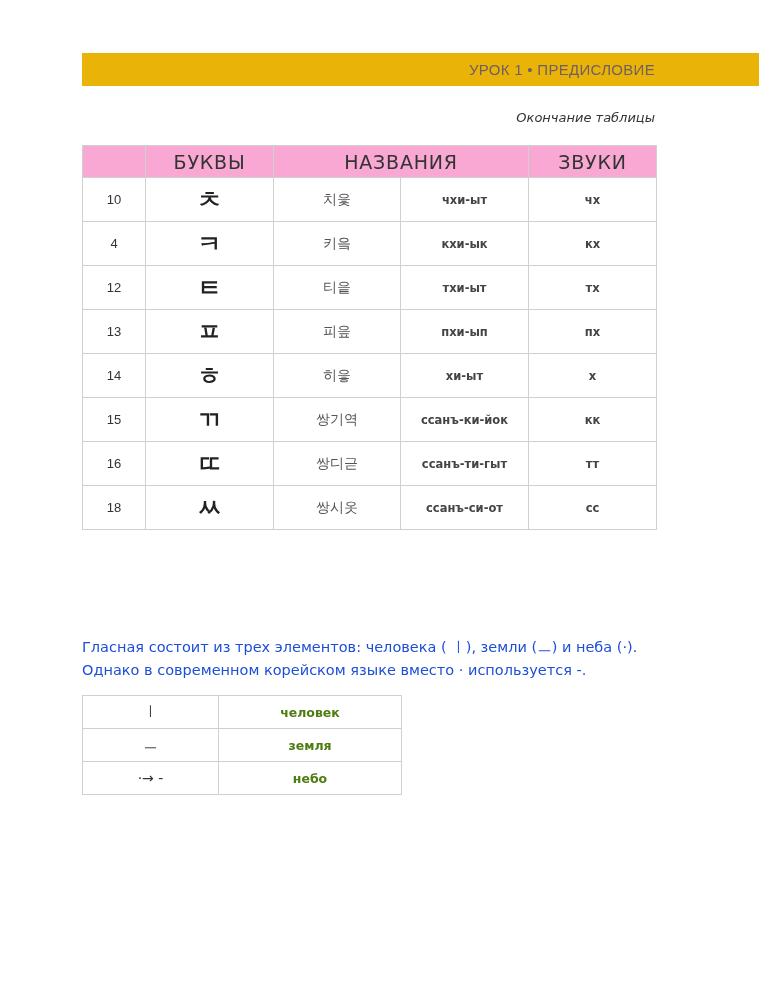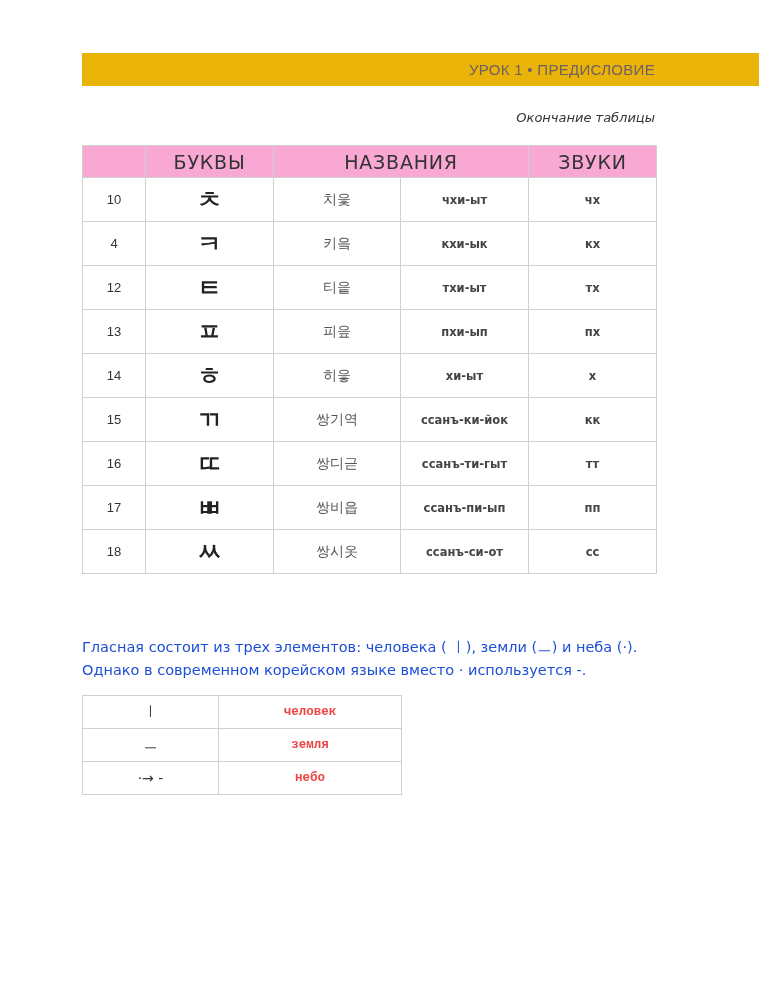--- a/index.html
+++ b/index.html
@@ -21,21 +21,21 @@
     .letter { font-size: 24px; color: #222; font-weight: bold; }
     .kname { font-size: 14px; color: #555; }
     .rname { font-size: 11.5px; font-weight: bold; color: #444; }
     .sound { font-size: 11.5px; font-weight: bold; color: #444; }
     .para { position: absolute; left: 82px; top: 636px; width: 600px; font-size: 14.5px;
             line-height: 23px; color: #1d4ed8; }
     table.small { position: absolute; left: 82px; top: 695px; border-collapse: collapse;
                   table-layout: fixed; width: 319px; }
     table.small td { border: 1.5px solid #d0d0d0; height: 32px; text-align: center; padding: 0; }
     .sym { font-size: 14px; color: #333; }
-    .meaning { font-size: 12.5px; font-weight: bold; color: #ef4444; font-family: Liberation Mono, monospace; }
+    .meaning { font-size: 12.5px; font-weight: bold; color: #4d7c0f; }
   </style>
 </head>
 <body>
 
 <div class="header-band">
   <span class="header-text">УРОК 1 • ПРЕДИСЛОВИЕ</span>
 </div>
 
 <div class="caption">Окончание таблицы</div>
 
@@ -99,27 +99,20 @@
       <td class="sound">кк</td>
     </tr>
     <tr>
       <td class="num">16</td>
       <td class="letter">ㄸ</td>
       <td class="kname">쌍디귿</td>
       <td class="rname">ссанъ-ти-гыт</td>
       <td class="sound">тт</td>
     </tr>
     <tr>
-      <td class="num">17</td>
-      <td class="letter">ㅃ</td>
-      <td class="kname">쌍비읍</td>
-      <td class="rname">ссанъ-пи-ып</td>
-      <td class="sound">пп</td>
-    </tr>
-    <tr>
       <td class="num">18</td>
       <td class="letter">ㅆ</td>
       <td class="kname">쌍시옷</td>
       <td class="rname">ссанъ-си-от</td>
       <td class="sound">сс</td>
     </tr>
   </tbody>
 </table>
 
 <div class="para">

